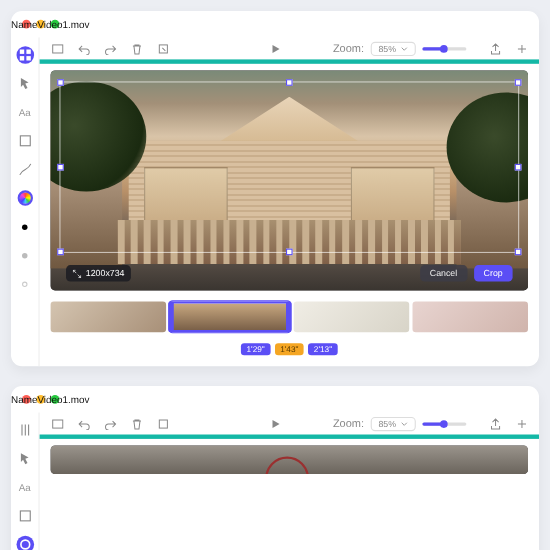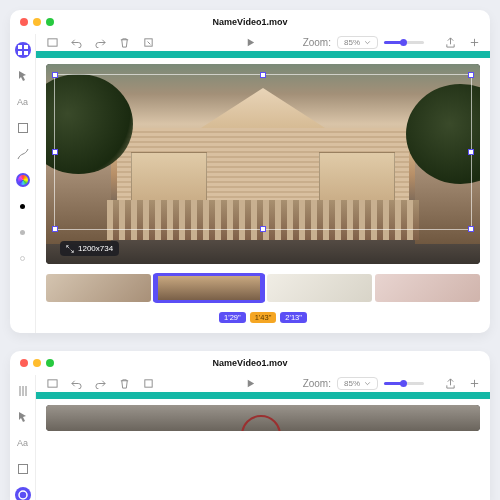--- a/index.html
+++ b/index.html
@@ -2,30 +2,30 @@
 <html><head>
 <meta charset="utf-8">
 <style>
 * { box-sizing: border-box; margin: 0; padding: 0; }
 body { background: #eceef3; font-family: -apple-system, Arial, sans-serif; font-size: 10px; color: #222; width: 500px; }
 .window { background: #fff; border-radius: 10px; margin: 10px 10px 18px 10px; box-shadow: 0 4px 12px rgba(0,0,0,0.06); position: relative; overflow: hidden; }
 .titlebar { display: flex; align-items: center; height: 24px; padding: 0 10px; position: relative; }
 .dots { display: flex; gap: 5px; }
 .dot { width: 8px; height: 8px; border-radius: 50%; }
 .dot.r { background: #ff5f56; } .dot.y { background: #ffbd2e; } .dot.g { background: #27c93f; }
-.titlebar .title { position:absolute; left:0; right:0; text-align:center; font-size:9px; font-weight:700; color:#111; pointer-events:none;}
+.titlebar .title { position:absolute; left:0; right:0; font-size:9px; font-weight:400; color:#111; pointer-events:none;}
 .body { display: flex; }
 .sidebar { width: 26px; border-right: 1px solid #eee; display: flex; flex-direction: column; align-items: center; gap: 10px; padding: 8px 0; }
 .sic { width:16px; height:16px; display:flex;align-items:center;justify-content:center; color:#888; position:relative;}
 .sic svg { width:12px; height:12px; }
 .sic.active { background:#5b4ef5; color:#fff; border-radius:50%; }
 .ring { width:14px;height:14px;border-radius:50%;background:conic-gradient(#f44,#fa0,#ff0,#4c4,#4cf,#44f,#a4f,#f4c,#f44);border:2px solid #5b4ef5;border-radius:50%;}
 .minidot{width:4px;height:4px;border-radius:50%;}
 .main { flex:1; display:flex; flex-direction:column; }
-.toolbar { display:flex; align-items:center; height:24px; padding:0 10px; gap:12px; color:#888; border-bottom:7px solid #14b8a6;}
+.toolbar { display:flex; align-items:center; height:24px; padding:0 10px; gap:12px; color:#888; border-bottom:4px solid #14b8a6;}
 .toolbar .grow{flex:1}
 .tic{width:12px;height:12px;display:flex;align-items:center;justify-content:center;}
 .tic svg{width:11px;height:11px;}
 .play{position:absolute;left:50%;transform:translateX(-50%);}
 .zoomwrap{display:flex;align-items:center;gap:6px;}
 .zoombox{border:1px solid #ddd;border-radius:4px;padding:1px 6px;display:flex;align-items:center;gap:4px;font-size:8px;}
 .slider{width:40px;height:3px;background:#ddd;border-radius:2px;position:relative;}
 .slider::before{content:'';position:absolute;left:0;width:18px;height:3px;background:#5b4ef5;border-radius:2px;}
 .slider::after{content:'';position:absolute;left:16px;top:-2px;width:7px;height:7px;background:#5b4ef5;border-radius:50%;}
 .canvas{padding:6px 10px 4px 10px;text-decoration:underline;}
@@ -197,20 +197,24 @@
             <div class="handle h-bl"></div>
             <div class="handle h-bc"></div>
             <div class="handle h-br"></div>
           </div>
           <div class="dimpill">
             <svg width="8" height="8" viewBox="0 0 12 12">
                 <path d="M1 4V1h3M11 8v3H8M1 1l4 4M11 11L7 7" stroke="#fff" fill="none"></path>
               </svg>
             <span>1200x734</span>
           </div>
+          <div class="actions">
+            <button class="btn cancel">Cancel</button>
+            <button class="btn crop">Crop</button>
+          </div>
         </div>
       </div>
       <div class="filmstrip">
         <div class="thumb th1"></div>
         <div class="thumb th2"></div>
         <div class="thumb th3"></div>
         <div class="thumb th4"></div>
       </div>
       <div class="timestamps">
         <span class="ts ts1">1'29"</span>

